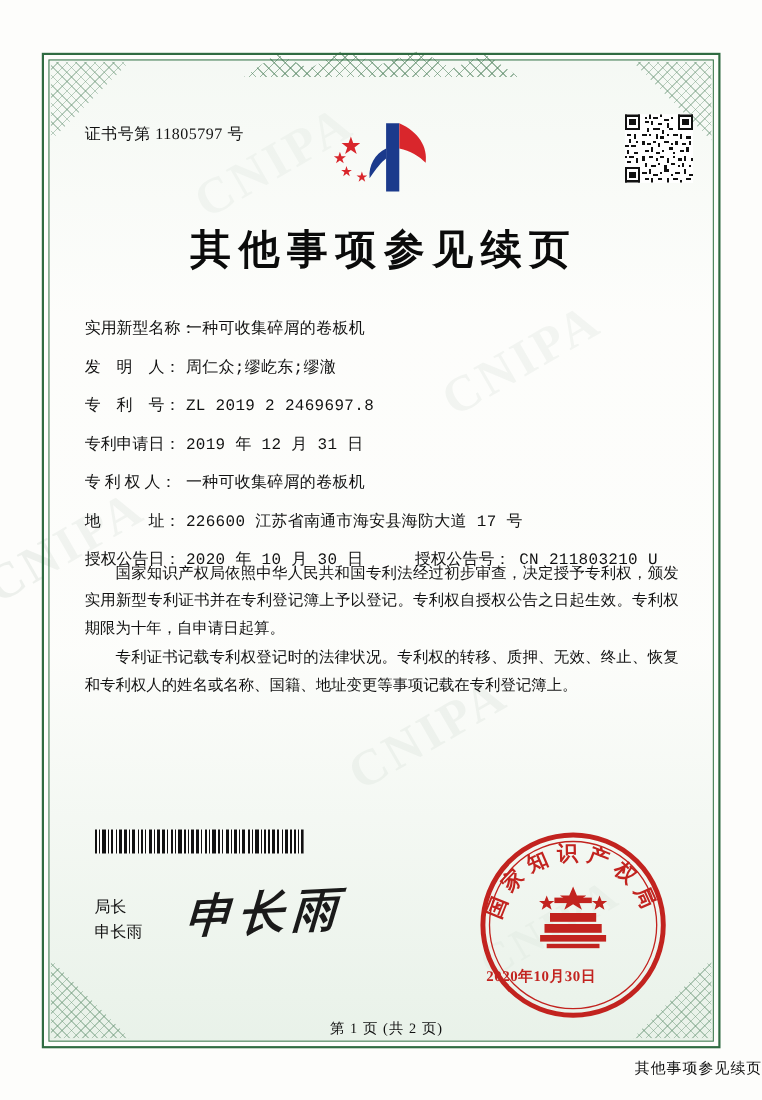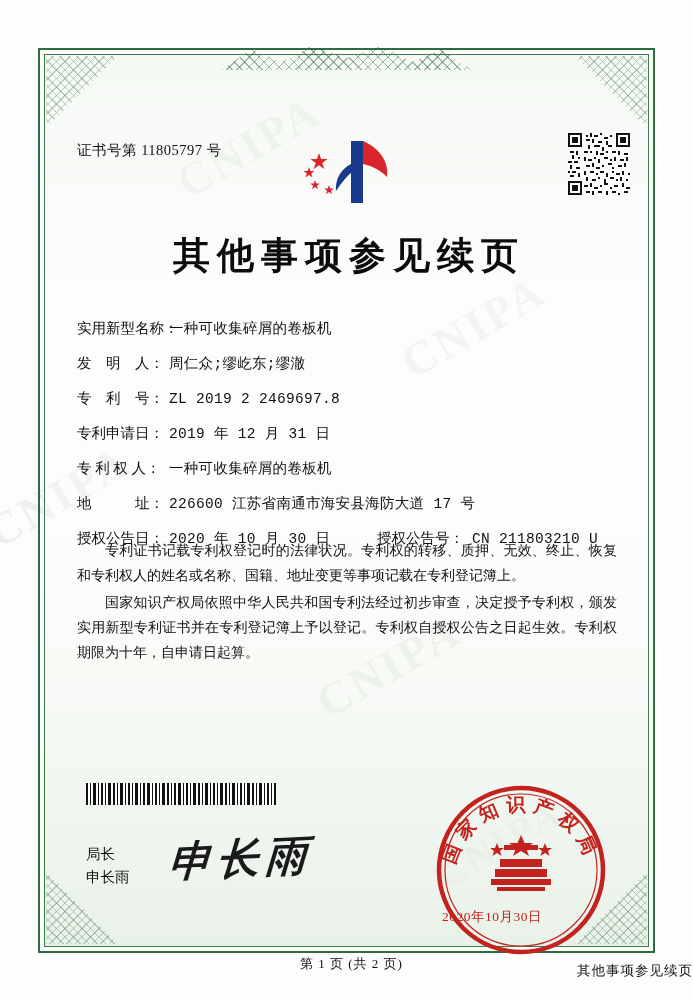--- a/index.html
+++ b/index.html
@@ -87,21 +87,20 @@
   .wm4 { left: 310px; top: 640px; }
   .wm5 { left: 430px; top: 820px; font-size: 40px;}
 
   
   .content {
     position: absolute;
     left: 44px;
     top: 54px;
     width: 610px;
     height: 893px;
-    margin-top: 29px;
   }
   .cert-no {
     position: absolute;
     left: 33px;
     top: 58px;
     font-size: 14.5px;
     color: #111;
     letter-spacing: 0.5px;
   }
   
@@ -223,21 +222,21 @@
     width: 175px;
     height: 175px;
   }
   .seal-date {
     position: absolute;
     left: 398px;
     top: 825px;
     font-size: 13.5px;
     color: #c2231f;
     letter-spacing: 0.5px;
-    font-weight: 400;
+    font-weight: 700;
   }
 
   .page-no {
     position: absolute;
     left: 5px;
     right: 0;
     top: 872px;
     text-align: center;
     font-size: 13px;
     color: #111;
@@ -423,22 +422,22 @@
       </div>
       <div class="field-row">
         <span class="f-label">授权公告日：</span><span class="f-value">2020 年 10 月 30 日</span>
         <span class="inline-second">
           <span class="f-label">授权公告号：</span><span class="f-value">CN 211803210 U</span>
         </span>
       </div>
     </div>
 
     <div class="paragraphs">
+      <p>国家知识产权局依照中华人民共和国专利法经过初步审查，决定授予专利权，颁发实用新型专利证书并在专利登记簿上予以登记。专利权自授权公告之日起生效。专利权期限为十年，自申请日起算。</p>
       <p>专利证书记载专利权登记时的法律状况。专利权的转移、质押、无效、终止、恢复和专利权人的姓名或名称、国籍、地址变更等事项记载在专利登记簿上。</p>
-      <p>国家知识产权局依照中华人民共和国专利法经过初步审查，决定授予专利权，颁发实用新型专利证书并在专利登记簿上予以登记。专利权自授权公告之日起生效。专利权期限为十年，自申请日起算。</p>
     </div>
 
     <div class="barcode">
       <svg width="190" height="22" shape-rendering="crispEdges">
         <rect width="190" height="22" fill="#fdfdfb"></rect>
         <g fill="#111">
           <rect x="0" y="0" width="2" height="22"></rect>
             <rect x="4" y="0" width="1" height="22"></rect>
           <rect x="7" y="0" width="3" height="22"></rect>
             <rect x="12" y="0" width="1" height="22"></rect>

